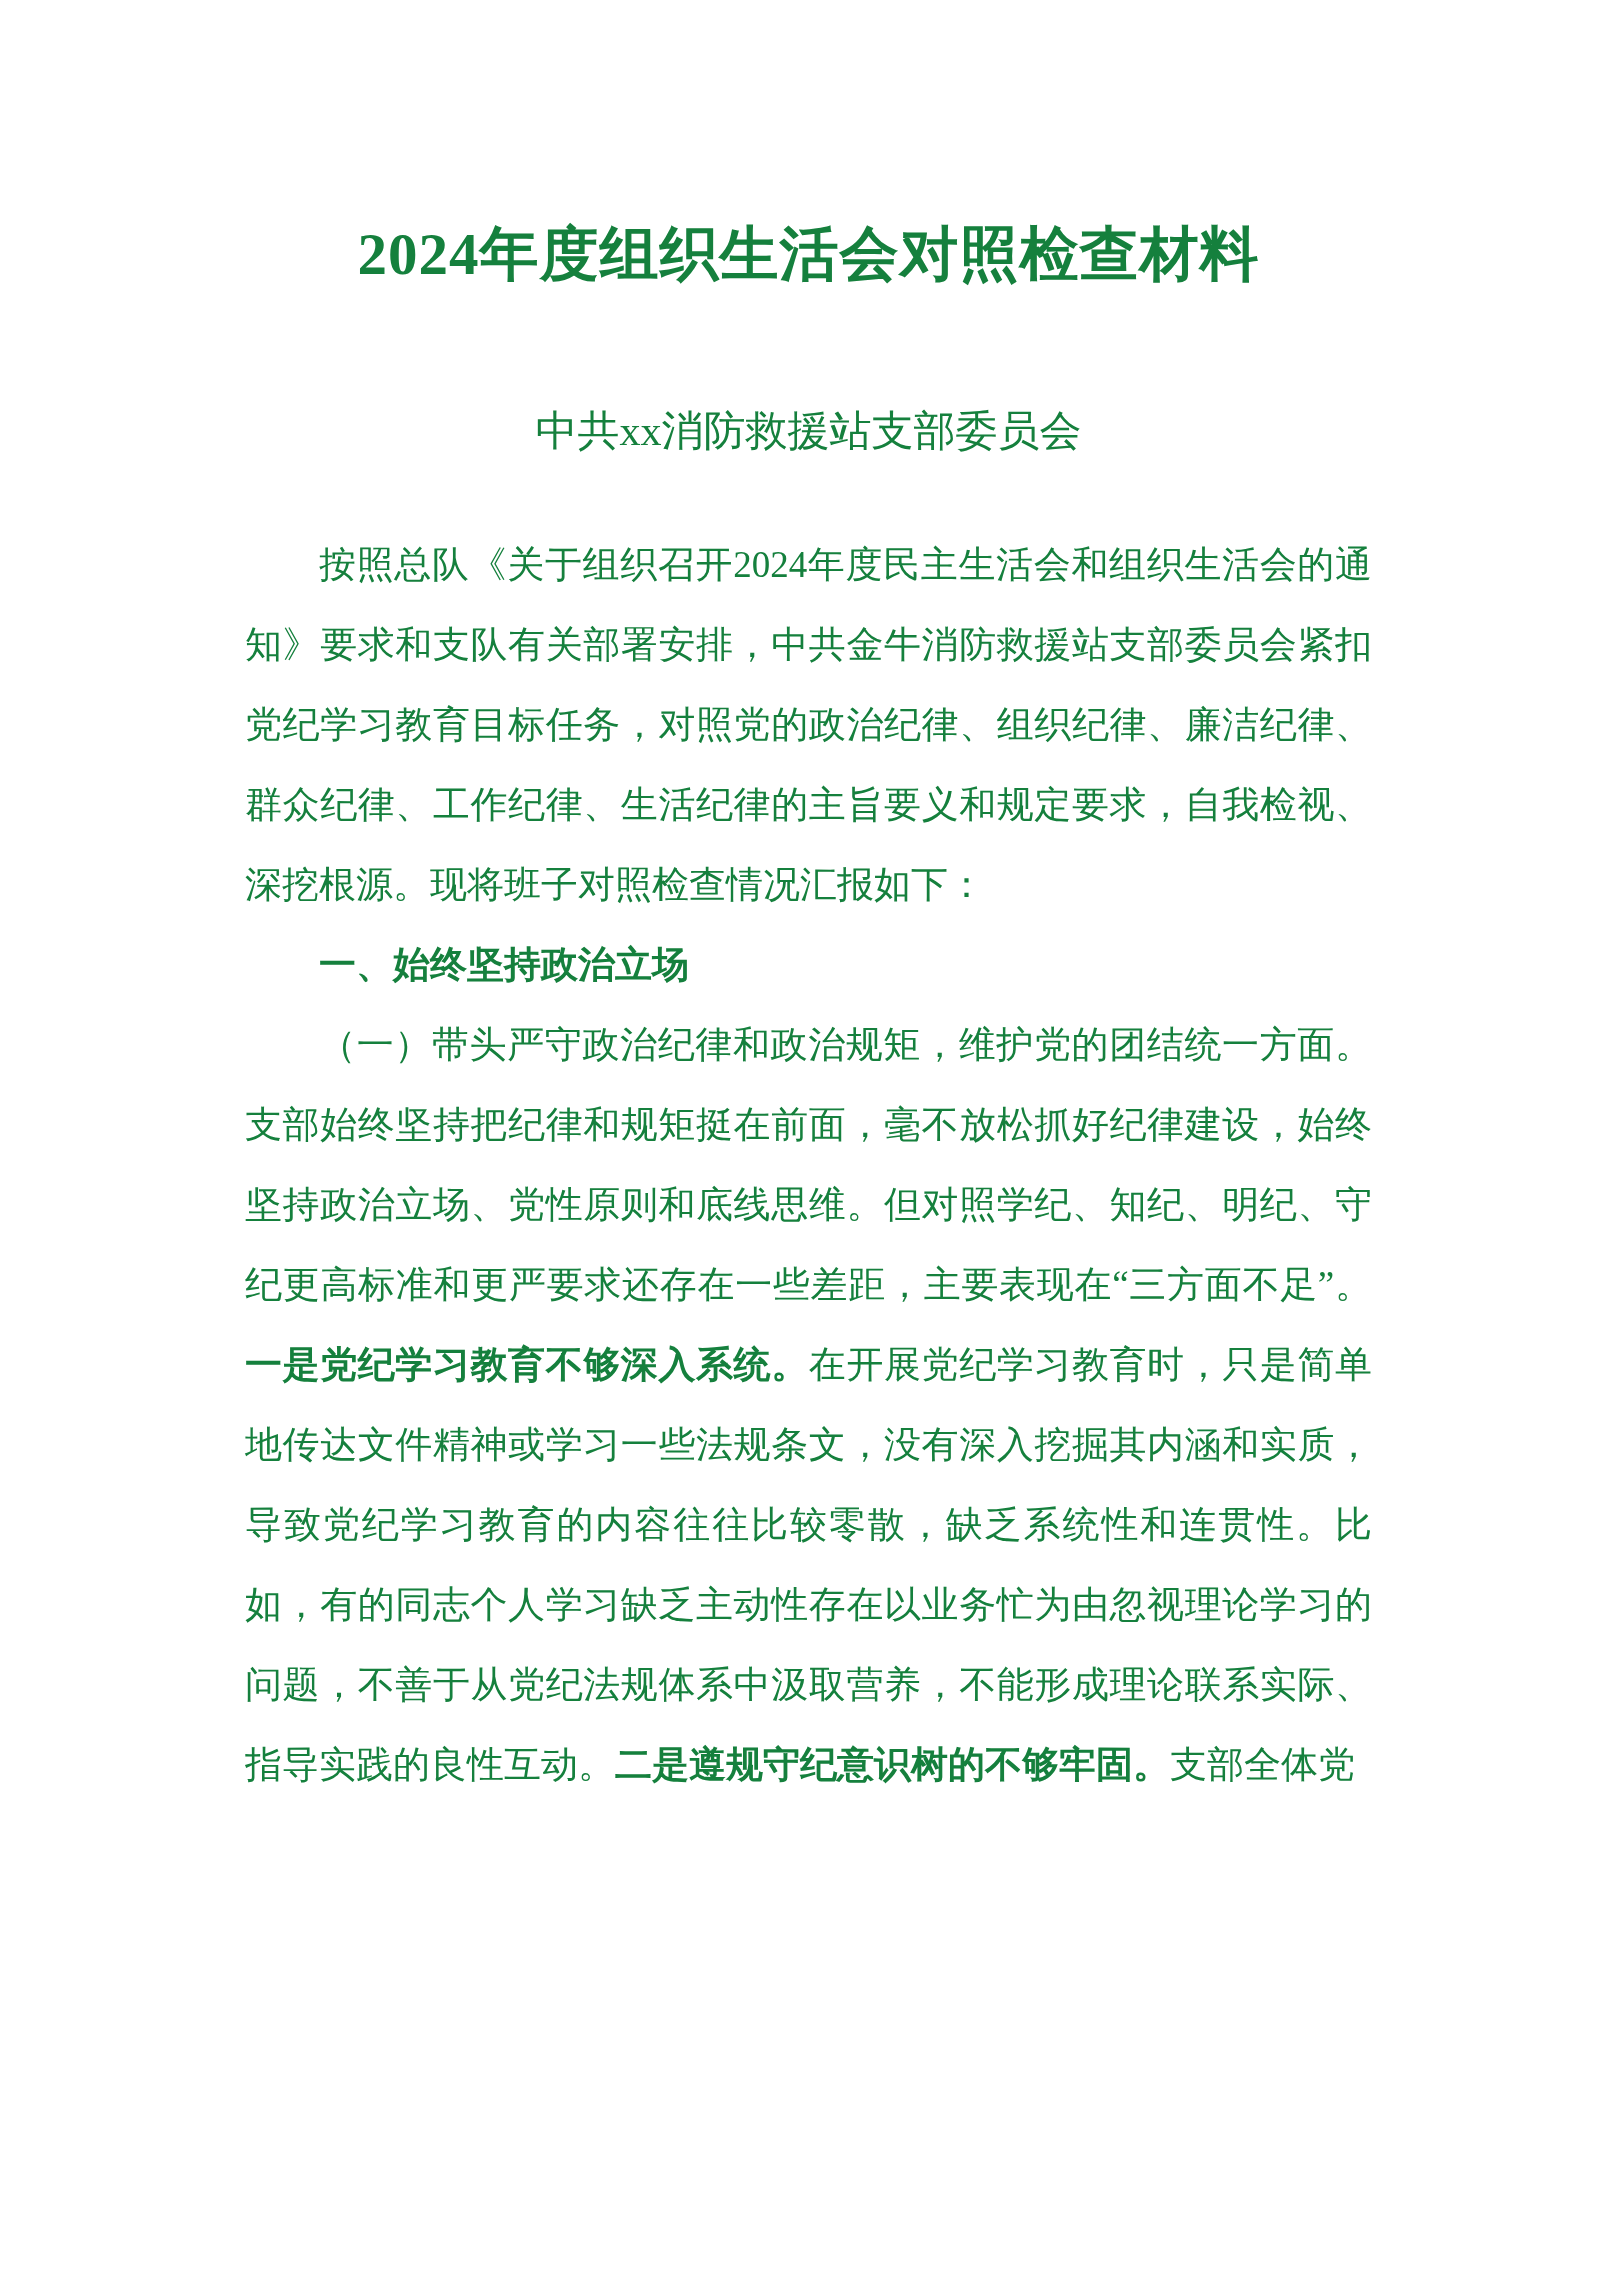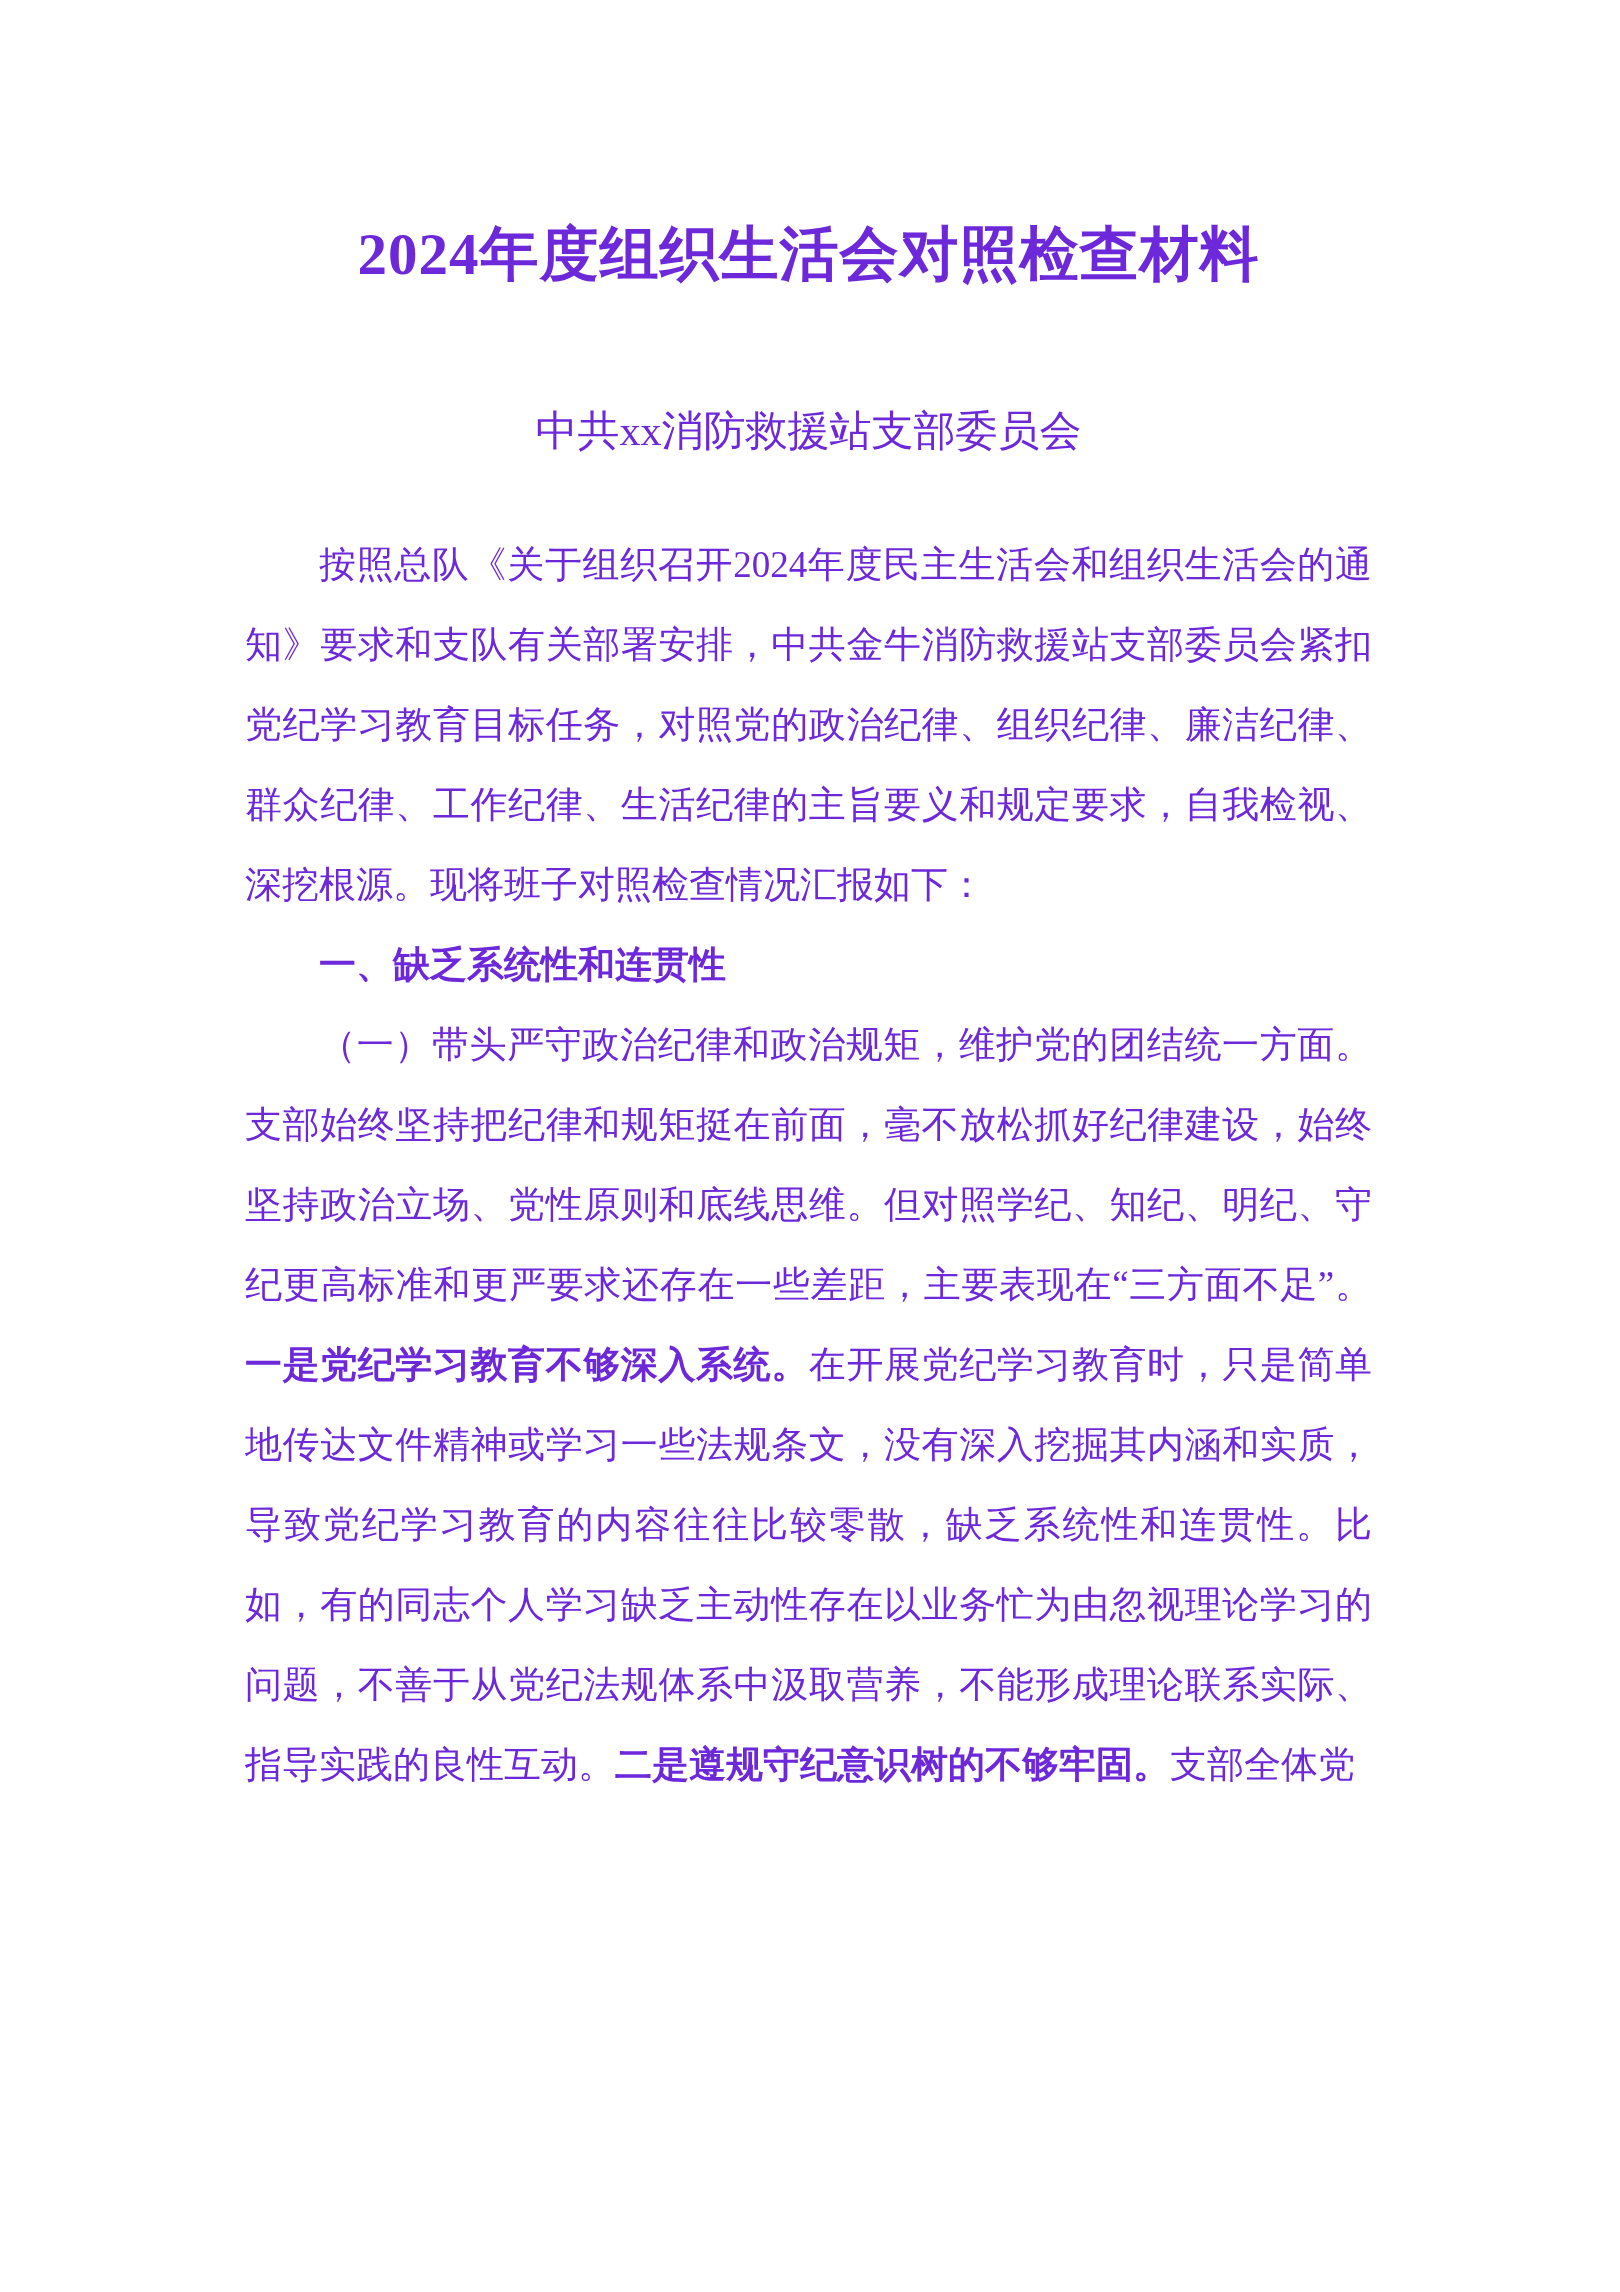--- a/index.html
+++ b/index.html
@@ -8,21 +8,21 @@
     background: #ffffff;
   }
   .page {
     position: relative;
     width: 1620px;
     height: 2293px;
     background: #ffffff;
     box-sizing: border-box;
     padding: 223px 248px 0 245px;
     font-family: "Liberation Serif", serif;
-    color: #6d28d9;
+    color: #15803d;
     overflow: hidden;
   }
   .doc-title {
     margin: 0;
     text-align: center;
     font-size: 59px;
     line-height: 63px;
     font-weight: 700;
     letter-spacing: 1px;
   }
@@ -56,17 +56,17 @@
 </head>
 <body>
 
 <div class="page">
   <h1 class="doc-title">2024年度组织生活会对照检查材料</h1>
 
   <div class="doc-subtitle">中共xx消防救援站支部委员会</div>
 
   <div class="doc-body">
       <p class="para"><span class="seg">按照总队《关于组织召开2024年度民主生活会和组织生活会的通知》要求和支队有关部署安排，中共金牛消防救援站支部委员会紧扣党纪学习教育目标任务，对照党的政治纪律、组织纪律、廉洁纪律、群众纪律、工作纪律、生活纪律的主旨要义和规定要求，自我检视、深挖根源。现将班子对照检查情况汇报如下：</span></p>
-      <p class="para heading"><span class="seg bold">一、缺乏系统性和连贯性</span></p>
+      <p class="para heading"><span class="seg bold">一、始终坚持政治立场</span></p>
       <p class="para"><span class="seg">（一）带头严守政治纪律和政治规矩，维护党的团结统一方面。支部始终坚持把纪律和规矩挺在前面，毫不放松抓好纪律建设，始终坚持政治立场、党性原则和底线思维。但对照学纪、知纪、明纪、守纪更高标准和更严要求还存在一些差距，主要表现在“三方面不足”。</span><span class="seg bold">一是党纪学习教育不够深入系统。</span><span class="seg">在开展党纪学习教育时，只是简单地传达文件精神或学习一些法规条文，没有深入挖掘其内涵和实质，导致党纪学习教育的内容往往比较零散，缺乏系统性和连贯性。比如，有的同志个人学习缺乏主动性存在以业务忙为由忽视理论学习的问题，不善于从党纪法规体系中汲取营养，不能形成理论联系实际、指导实践的良性互动。</span><span class="seg bold">二是遵规守纪意识树的不够牢固。</span><span class="seg">支部全体党</span></p>
     </div>
 </div>
 
 
 </body></html>

